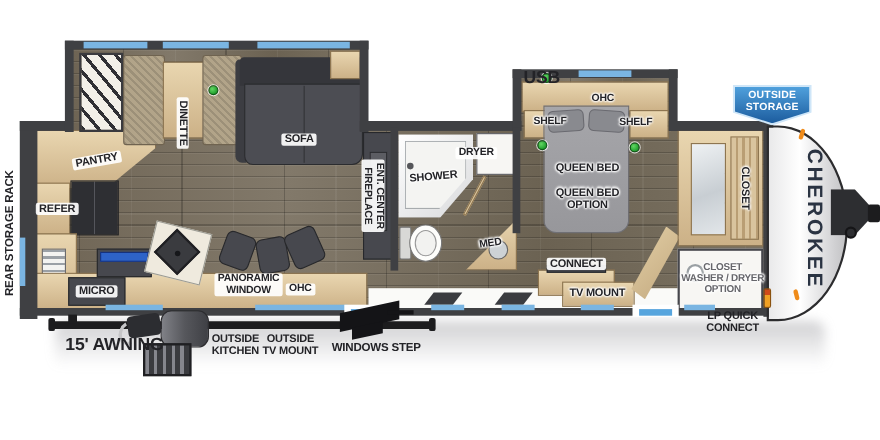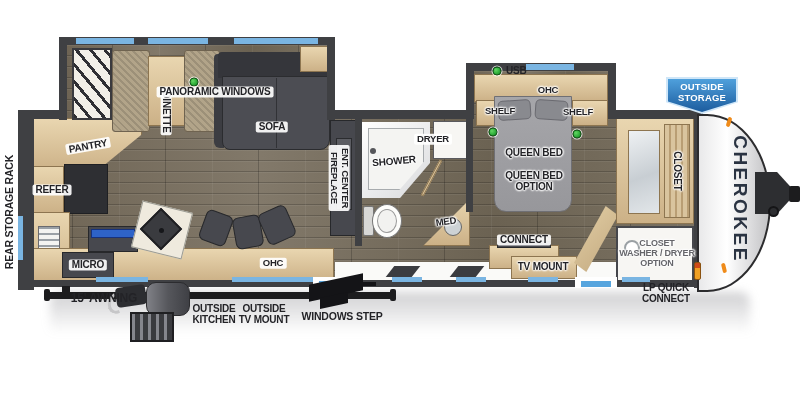--- a/index.html
+++ b/index.html
@@ -177,46 +177,47 @@
 
   <div class="dot" style="left:497px;top:71px"></div>
   <div class="dot" style="left:194px;top:82px"></div>
   <div class="dot" style="left:493px;top:132px"></div>
   <div class="dot" style="left:577px;top:134px"></div>
 
   <div class="lbl" style="left:10px;top:212px;--r:-90deg;font-size:10.5px">REAR STORAGE RACK</div>
   <div class="lbl chip" style="left:88px;top:146px;--r:-10deg">PANTRY</div>
   <div class="lbl chip" style="left:52px;top:190px">REFER</div>
   <div class="lbl chip" style="left:88px;top:265px">MICRO</div>
+  <div class="lbl chip sm" style="left:226px;top:259px">PANORAMIC
+WINDOW</div>
   <div class="lbl chip sm" style="left:273px;top:263px">OHC</div>
   <div class="lbl chip" style="left:166px;top:112px;--r:90deg">DINETTE</div>
-  <div class="lbl chip" style="left:215px;top:92px">PANORAMIC WINDOWS</div>
   <div class="lbl chip" style="left:272px;top:127px">SOFA</div>
   <div class="lbl chip sm" style="left:339px;top:178px;--r:90deg">ENT. CENTER
 FIREPLACE</div>
   <div class="lbl halo" style="left:394px;top:161px;--r:-5deg">SHOWER</div>
   <div class="lbl chip sm" style="left:433px;top:139px">DRYER</div>
   <div class="lbl halo sm" style="left:446px;top:222px;--r:-8deg">MED</div>
-  <div class="lbl lbl-l" style="left:506px;top:71px;font-size:10px">USB</div>
+  <div class="lbl lbl-l" style="left:476px;top:71px;font-size:16px">USB</div>
   <div class="lbl halo sm" style="left:548px;top:90px">OHC</div>
   <div class="lbl halo sm" style="left:500px;top:111px">SHELF</div>
   <div class="lbl halo sm" style="left:578px;top:112px">SHELF</div>
   <div class="lbl halo" style="left:534px;top:153px">QUEEN BED</div>
   <div class="lbl halo" style="left:534px;top:181px">QUEEN BED
 OPTION</div>
   <div class="lbl chip" style="left:524px;top:240px">CONNECT</div>
   <div class="lbl halo" style="left:543px;top:267px">TV MOUNT</div>
   <div class="lbl halo" style="left:677px;top:171px;--r:90deg">CLOSET</div>
   <div class="lbl halo" style="left:657px;top:253px;font-size:9px;color:#66666b">CLOSET
 WASHER / DRYER
 OPTION</div>
   <div class="lbl" style="left:702px;top:93px;font-size:9.5px;color:#fff;letter-spacing:.2px">OUTSIDE
 STORAGE</div>
   <div class="lbl" style="left:740px;top:199px;--r:90deg;font-size:19px;letter-spacing:2.5px;color:#2a3342">CHEROKEE</div>
-  <div class="lbl" style="left:104px;top:299px;font-size:12px">15' AWNING</div>
+  <div class="lbl" style="left:104px;top:314px;font-size:16px">15' AWNING</div>
   <div class="lbl" style="left:214px;top:314px">OUTSIDE
 KITCHEN</div>
   <div class="lbl" style="left:264px;top:314px">OUTSIDE
 TV MOUNT</div>
   <div class="lbl" style="left:342px;top:317px;font-size:10.5px">WINDOWS STEP</div>
   <div class="lbl" style="left:666px;top:293px">LP QUICK
 CONNECT</div>
 
 </div>
 

